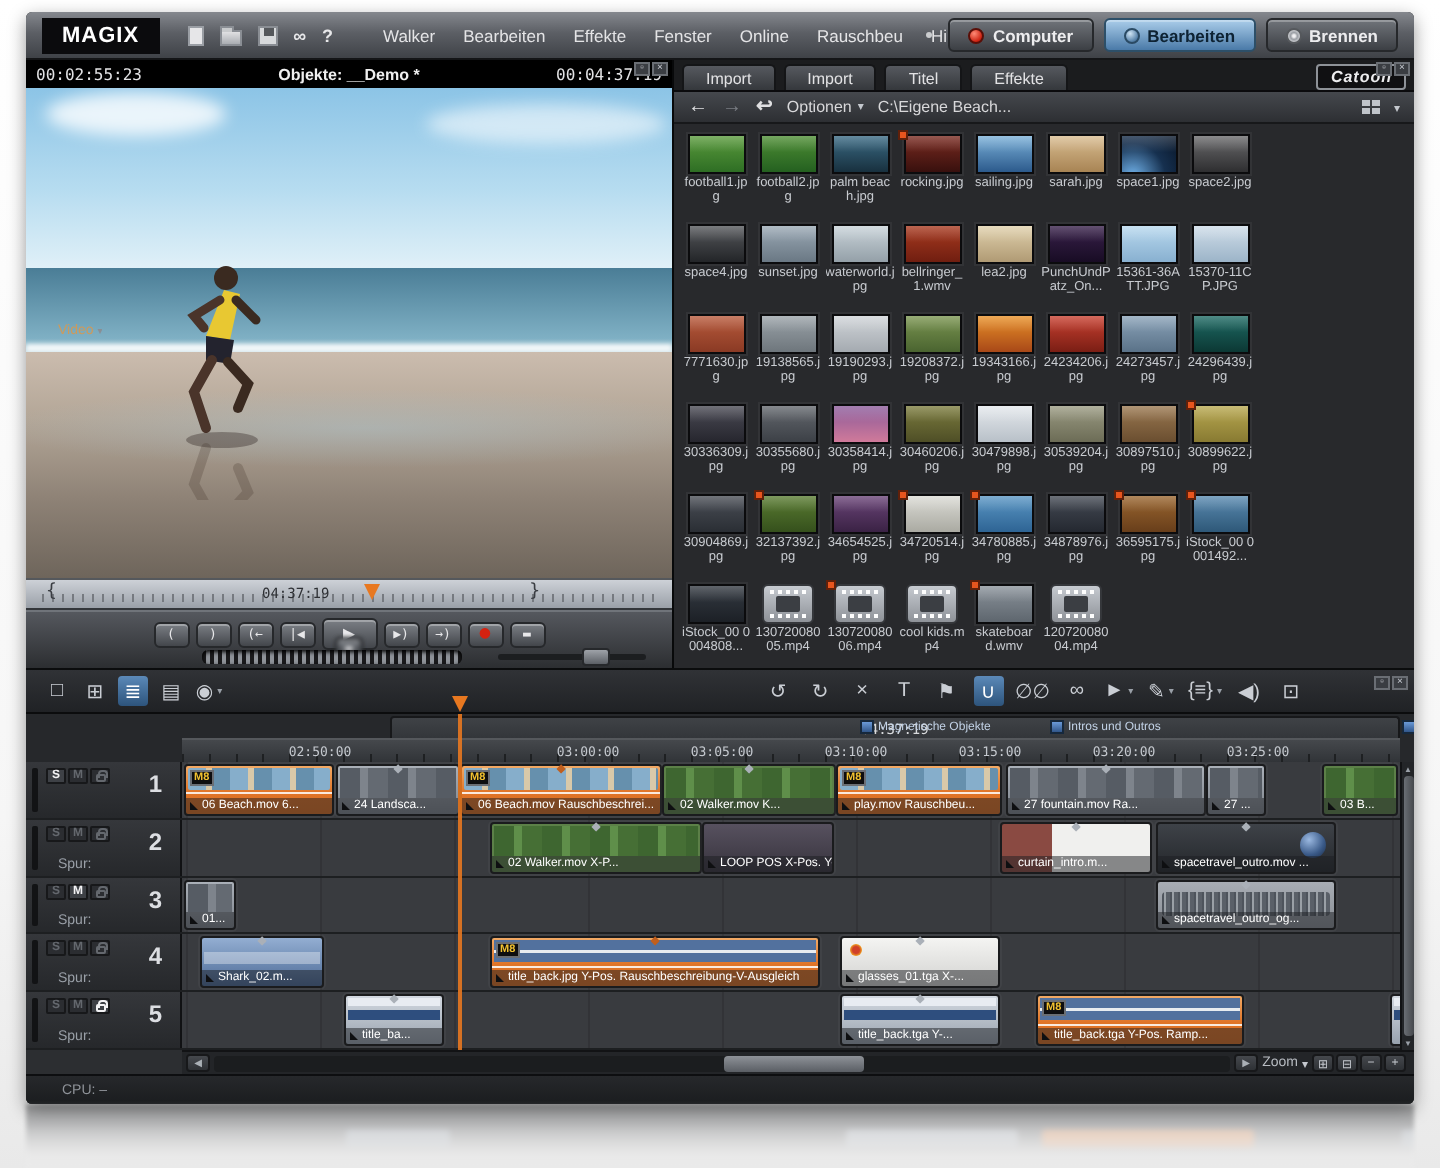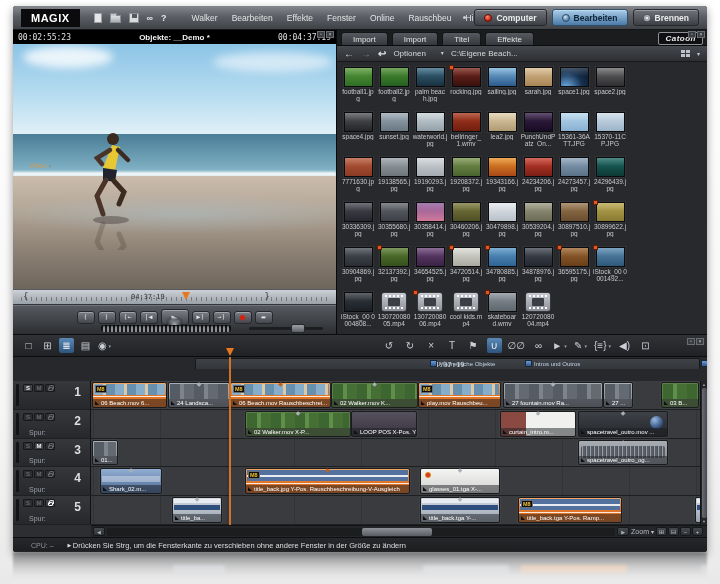--- a/index.html
+++ b/index.html
@@ -64,21 +64,21 @@
   .shuttle-thumb{position:absolute;left:42px;top:-3px;width:14px;height:9px;background:linear-gradient(180deg,#9ea2a8,#5c6066);border-radius:2px;border:1px solid #26282b}
 
   
   .mediapool{flex:1;background:#28292c;display:flex;flex-direction:column;position:relative}
   .mp-tabs{height:16px;background:#1b1c1e;display:flex;align-items:flex-end;gap:4px;padding:0 4px;position:relative;border-bottom:1px solid #0b0b0d}
   .mp-tab{height:13px;padding:0 11px;background:linear-gradient(180deg,#56595f,#35383c);border:1px solid #141517;border-bottom:none;border-radius:3px 3px 0 0;color:#e2e2e4;font-size:8px;display:flex;align-items:center}
   .catooh{position:absolute;right:4px;top:2px;border:1px solid #8e9298;border-radius:2px;background:#101012;color:#ececee;font-size:8px;font-weight:bold;font-style:italic;padding:1px 6px;letter-spacing:.5px}
   .mp-toolbar{height:16px;background:linear-gradient(180deg,#45484d,#2d2f33);display:flex;align-items:center;gap:7px;padding:0 7px;border-bottom:1px solid #17181a;color:#d8d8da;font-size:8px;flex:none}
   .mp-nav{font-size:10px;line-height:10px;color:#e0e0e2;font-weight:bold}
   .mp-nav.dim{color:#7a7e84}
-  .mp-opt{display:flex;align-items:flex-start;gap:15px}
+  .mp-opt{display:flex;align-items:flex-start;gap:3px}
   .caret{font-size:6px;color:#c4c8ce}
   .grid-ic{margin-left:auto;display:grid;grid-template-columns:4px 4px;grid-auto-rows:3px;gap:1px}
   .grid-ic i{background:#c0c4ca;display:block}
   .mp-body{flex:1;display:flex;min-height:0}
   .mp-tree{width:78px;background:#232427;padding-top:4px;border-right:1px solid #121315;flex:none}
   .tree-item{font-size:8px;color:#cfd2d6;padding:2px 2px 2px 5px;white-space:nowrap;position:relative;margin-bottom:1px}
   .tree-item.ind{padding-left:11px}
   .tree-item.sel{background:linear-gradient(180deg,#5b89b8,#2d547c);color:#fff}
   .tree-caret{position:absolute;right:4px;top:3px;font-size:6px;color:#9aa0a8}
   .mp-grid{flex:1;display:grid;grid-template-columns:repeat(8,36px);grid-auto-rows:45px;padding:3px 0 0 3px;overflow:hidden}
@@ -583,20 +583,29 @@
         <span class="pbtn">▫</span>
         <span class="pbtn">×</span>
       </span>
     </div>
 
     <div class="tl-ruler">
       <div class="ruler-top">
         <div class="ruler-tc">04:37:19</div>
       </div>
       <span id="flags"></span>
+      <div class="ruler-ticks" id="ruler-ticks">
+          <span class="tick-label" style="left: 69px;">02:50:00</span>
+          <span class="tick-label" style="left: 203px;">03:00:00</span>
+          <span class="tick-label" style="left: 270px;">03:05:00</span>
+          <span class="tick-label" style="left: 337px;">03:10:00</span>
+          <span class="tick-label" style="left: 404px;">03:15:00</span>
+          <span class="tick-label" style="left: 471px;">03:20:00</span>
+          <span class="tick-label" style="left: 538px;">03:25:00</span>
+        </div>
     <div class="flag" style="left: 417px;">
           <span class="flag-ic"></span>
           <span class="flag-label">Magnetische Objekte</span>
         </div><div class="flag" style="left: 512px;">
           <span class="flag-ic"></span>
           <span class="flag-label">Intros und Outros</span>
         </div><div class="flag" style="left: 688px;">
           <span class="flag-ic"></span>
         </div></div>
 
@@ -784,21 +793,20 @@
             <span class="zc-btn">⊞</span>
             <span class="zc-btn">⊟</span>
             <span class="zc-btn">−</span>
             <span class="zc-btn">+</span>
           </span>
       </span>
     </div>
 
     <div class="statusbar">
       <span class="cpu">CPU:  –</span>
-      <span class="hint">Drücken Sie Strg, um die Fensterkante zu verschieben ohne andere Fenster in der Größe zu ändern</span>
     </div>
   </div>
 </div>
 
 <div class="reflect">
   <div class="r-bar"></div>
   <div class="r-strip"></div>
   <span class="sm" style="left:160px;width:52px;background:#8a96a4"></span>
   <span class="sm" style="left:410px;width:86px;background:#9aa4b0"></span>
   <span class="sm" style="left:508px;width:106px;background:#e07427"></span>

